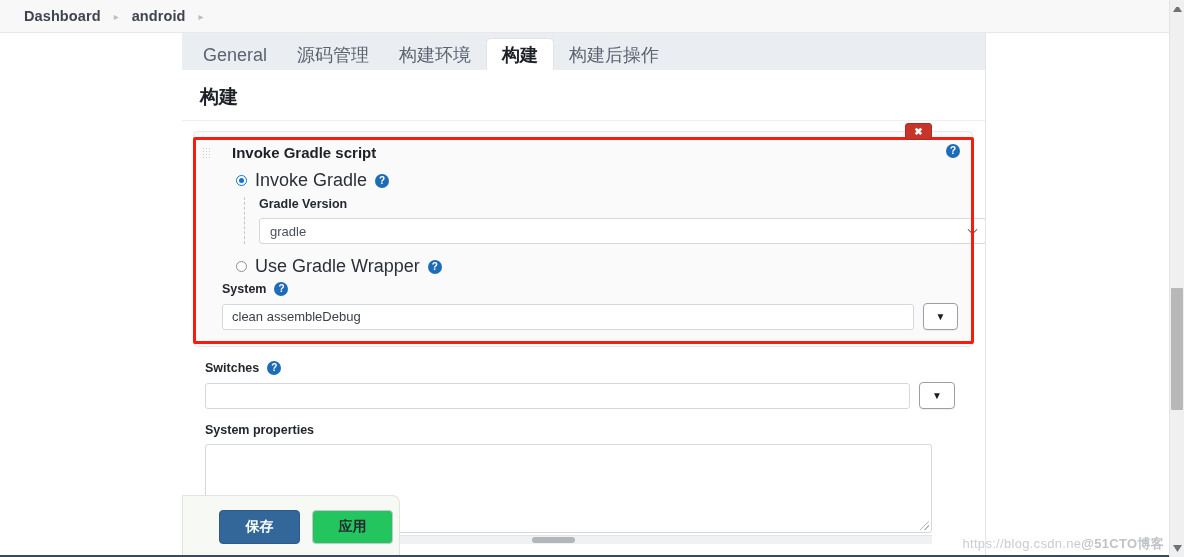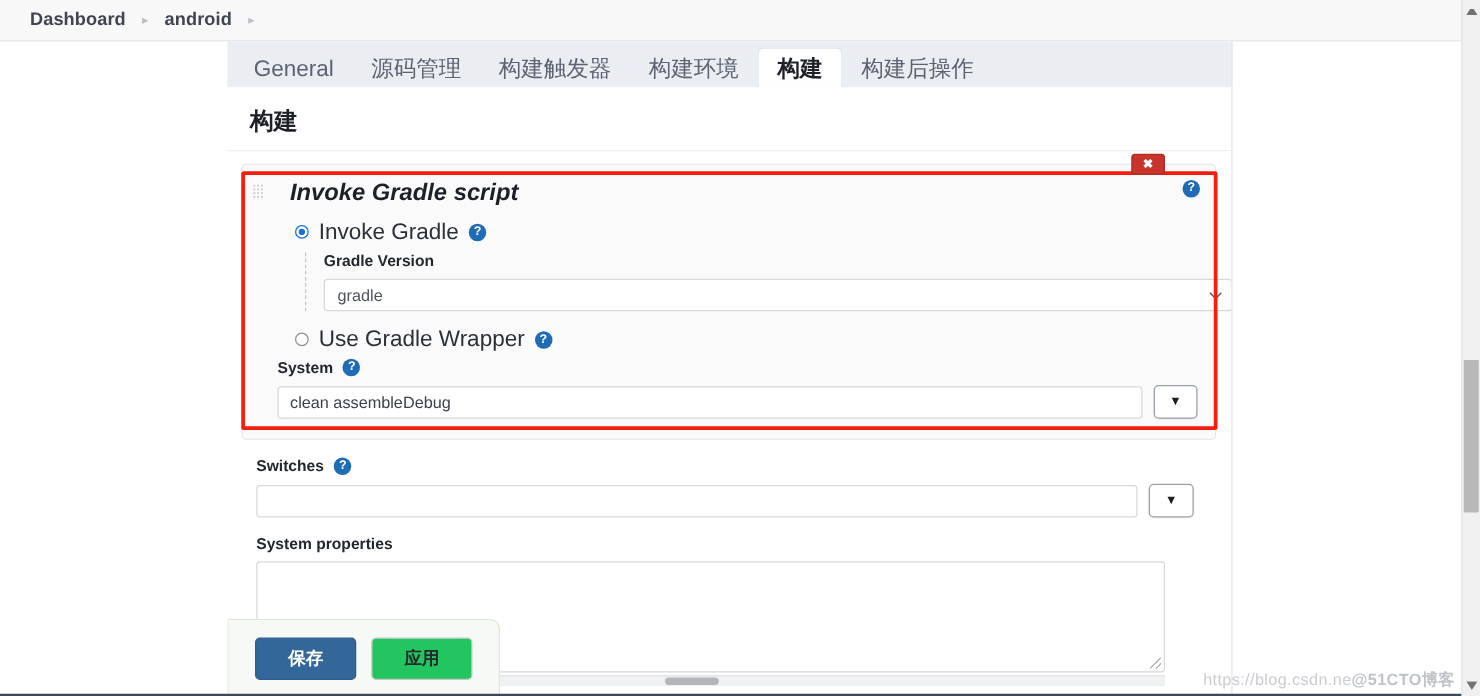--- a/index.html
+++ b/index.html
@@ -125,25 +125,24 @@
   .drag-grip {
     position: absolute;
     left: 6px; top: 13px;
     width: 9px; height: 13px;
     background-image:
       radial-gradient(#c6c9cd 0.7px, transparent 0.8px);
     background-size: 3px 3px;
     opacity: .95;
   }
   .builder-heading {
-    font-size: 19px;
+    font-size: 15px;
     font-weight: bold;
     color: #1d2127;
     margin: 0 0 9px 22px;
-    font-style: italic;
   }
   .delete-btn {
     position: absolute;
     right: 41px; top: -8px;
     width: 27px; height: 17px;
     background: #c9342a;
     border: 1px solid #ad2b22;
     border-radius: 3px;
     color: #ffffff;
     font-size: 10px;
@@ -337,21 +336,21 @@
   .actionbar {
     position: absolute;
     left: 182px; bottom: 0;
     width: 218px; height: 62px;
     background: #f6f9f4;
     border: 1px solid #dfe6db;
     border-bottom: none;
     border-radius: 0 8px 0 0;
     display: flex;
     align-items: center;
-    padding-left: 21px;
+    padding-left: 36px;
     gap: 12px;
     z-index: 20;
   }
   .btn {
     height: 34px;
     min-width: 81px;
     border-radius: 4px;
     font-size: 14px;
     font-weight: bold;
     display: flex;
@@ -429,21 +428,20 @@
   <div class="breadcrumb-bar">
     <span class="crumb">Dashboard</span>
     <span class="crumb-sep">▸</span>
     <span class="crumb">android</span>
     <span class="crumb-sep">▸</span>
   </div>
 
   <div class="tabbar">
     <div class="tab">General</div>
     <div class="tab">源码管理</div>
-    <div class="tab">构建触发器</div>
     <div class="tab">构建环境</div>
     <div class="tab active">构建</div>
     <div class="tab">构建后操作</div>
   </div>
 
   <div class="panel">
 
     <div class="panel-title">构建</div>
     <div class="panel-divider"></div>
 

